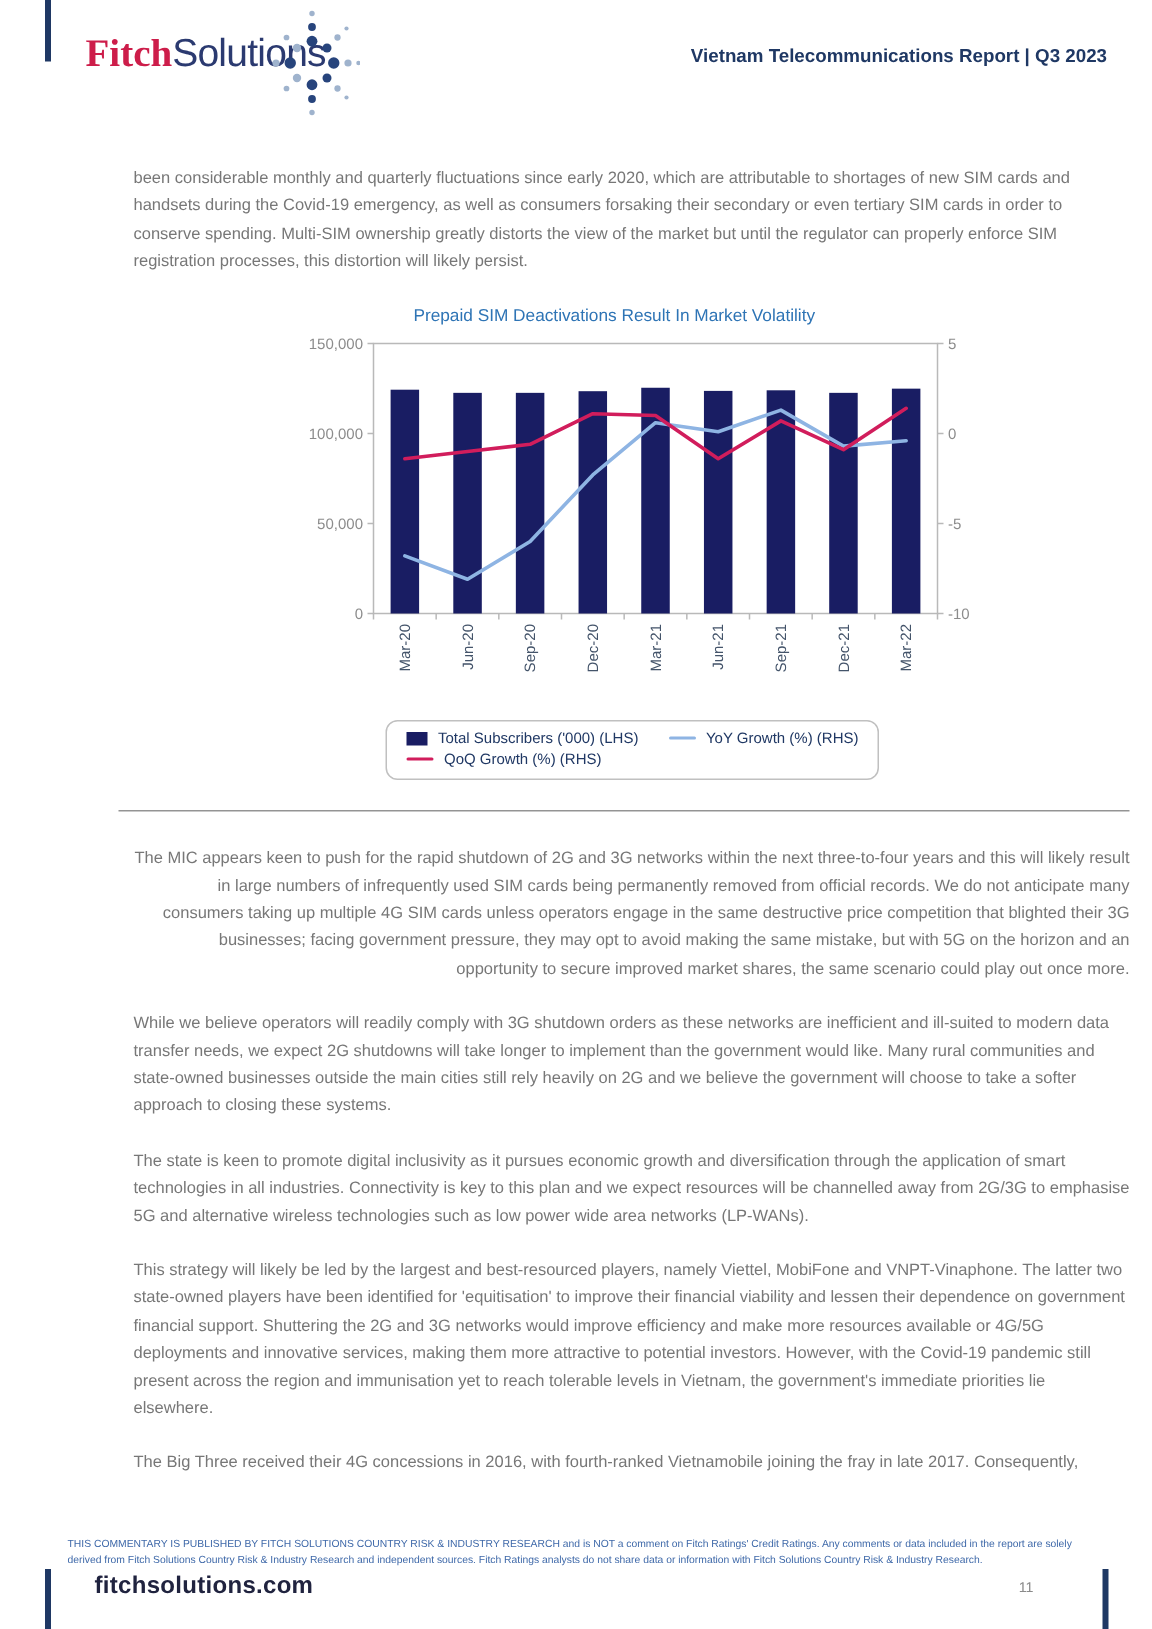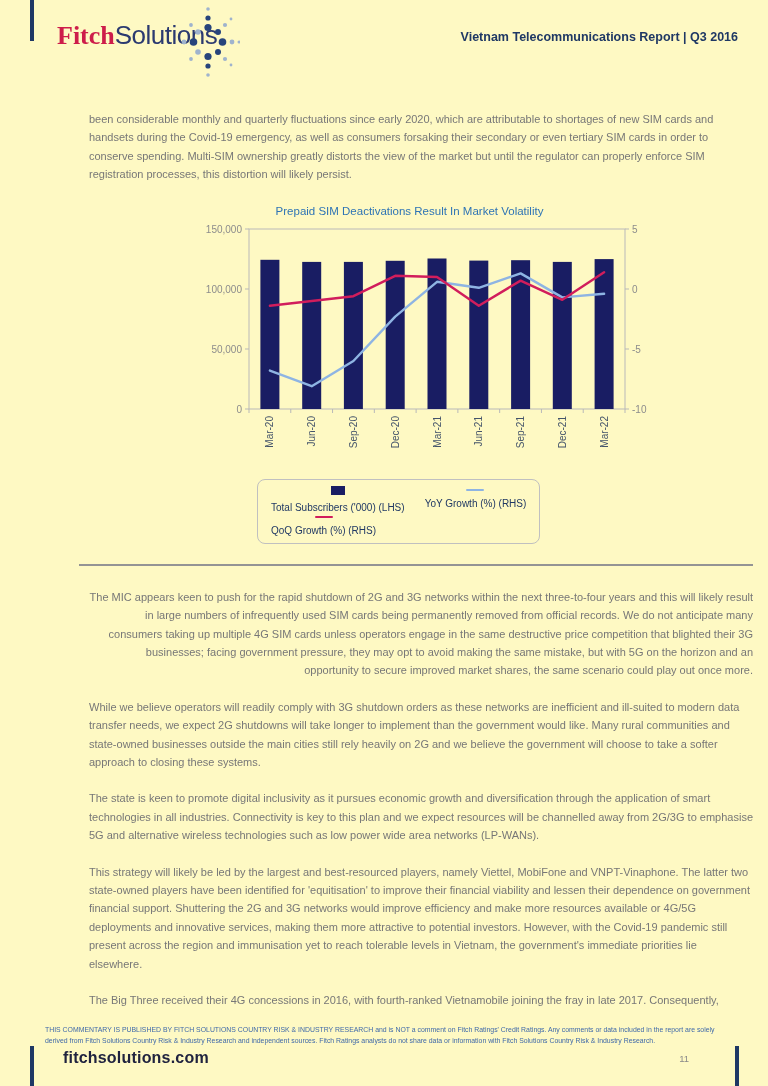--- a/index.html
+++ b/index.html
@@ -1,16 +1,16 @@
 <!DOCTYPE html>
 <html><head>
 <meta charset="utf-8">
 <style>
   html,body{margin:0;padding:0;background:#e8e8e8;}
-  .page{position:relative;width:768px;height:1086px;background:#fef9c3;margin:0 auto;
+  .page{position:relative;width:768px;height:1086px;background:#ffffff;margin:0 auto;
         font-family:"Liberation Sans",sans-serif;overflow:hidden;}
   
   .bar-v{position:absolute;width:4px;background:#1f3864;}
   .bar-tl{left:30px;top:0;height:41px;}
   .bar-bl{left:30px;bottom:0;height:40px;}
   .bar-br{left:735px;bottom:0;height:40px;}
   
   .header{position:relative;height:100px;}
   .logo{position:absolute;left:57px;top:20px;white-space:nowrap;}
   .logo-fitch{font-family:"Liberation Serif",serif;font-weight:700;font-size:26px;color:#cd1d4a;}
@@ -27,21 +27,21 @@
   .chart-block{margin-top:40px;}
   .chart-title{text-align:center;font-size:11.5px;color:#2e74b5;margin-left:12px;}
   .chart-subtitle{text-align:center;font-size:11px;color:#595959;margin-top:4px;margin-left:12px;}
   .chart-svg-wrap{width:500px;margin:4px 0 0 146px;}
   .tick{font-size:10px;fill:#8c8c8c;font-family:"Liberation Sans",sans-serif;}
   .xlab{font-size:10px;fill:#44546a;font-family:"Liberation Sans",sans-serif;}
   .legend{margin:2px 0 0 218px;width:fit-content;border:1.2px solid #c0c0c0;border-radius:8px;
           padding:6px 13px 7px 13px;}
   .legend-row{display:flex;align-items:center;gap:20px;margin-top:3px;}
   .legend-row:first-child{margin-top:0;}
-  .legend-item{display:flex;align-items:center;gap:7px;font-size:10px;color:#203864;white-space:nowrap;flex-direction:column;}
+  .legend-item{display:flex;align-items:center;gap:7px;font-size:10px;color:#203864;white-space:nowrap;}
   .swatch-rect{width:14px;height:9px;display:inline-block;}
   .swatch-line{width:18px;height:2.6px;border-radius:2px;display:inline-block;}
   
   .source-rule{width:674px;height:1.5px;background:#949494;margin:20px 0 0 40px;}
   .source{margin:5px 0 0 54px;font-size:9.5px;font-style:italic;color:#8a8a8a;}
   .after-chart{margin-top:22px;text-align:right;}
   
   .footer{position:absolute;left:45px;top:1024px;width:680px;}
   .disclaimer{font-size:6.9px;line-height:1.6;color:#3f69a9;width:678px;}
   .footer-row{display:flex;justify-content:space-between;align-items:flex-start;margin-top:3px;}
@@ -77,21 +77,21 @@
         <circle class="dot-l" cx="17" cy="-17" r="2.1"></circle>
         <circle class="dot-l" cx="23" cy="-23" r="1.4"></circle>
       <circle class="dot-l" cx="-10" cy="-10" r="2.8"></circle>
         <circle class="dot-l" cx="-17" cy="-17" r="1.9"></circle>
       <circle class="dot-n" cx="10" cy="10" r="3"></circle>
         <circle class="dot-l" cx="17" cy="17" r="2.1"></circle>
         <circle class="dot-l" cx="23" cy="23" r="1.4"></circle>
       <circle class="dot-l" cx="-10" cy="10" r="2.8"></circle>
         <circle class="dot-l" cx="-17" cy="17" r="1.9"></circle>
     </svg>
-    <div class="report-title">Vietnam Telecommunications Report | Q3 2016</div>
+    <div class="report-title">Vietnam Telecommunications Report | Q3 2023</div>
   </div>
 
   <div class="content">
     <p class="para p1">been considerable monthly and quarterly fluctuations since early 2020, which are attributable to shortages of new SIM cards and handsets during the Covid-19 emergency, as well as consumers forsaking their secondary or even tertiary SIM cards in order to conserve spending. Multi-SIM ownership greatly distorts the view of the market but until the regulator can properly enforce SIM registration processes, this distortion will likely persist.</p>
 
     <figure class="chart-block" style="margin-left:0;margin-right:0;margin-top:21px;">
       <div class="chart-title">Prepaid SIM Deactivations Result In Market Volatility</div>
       <div class="chart-svg-wrap">
         <svg id="chart-svg" width="500" height="252" viewBox="0 0 500 252">
             <rect x="64" y="8" width="376" height="180" fill="none" stroke="#b9b9b9" stroke-width="1"></rect>

